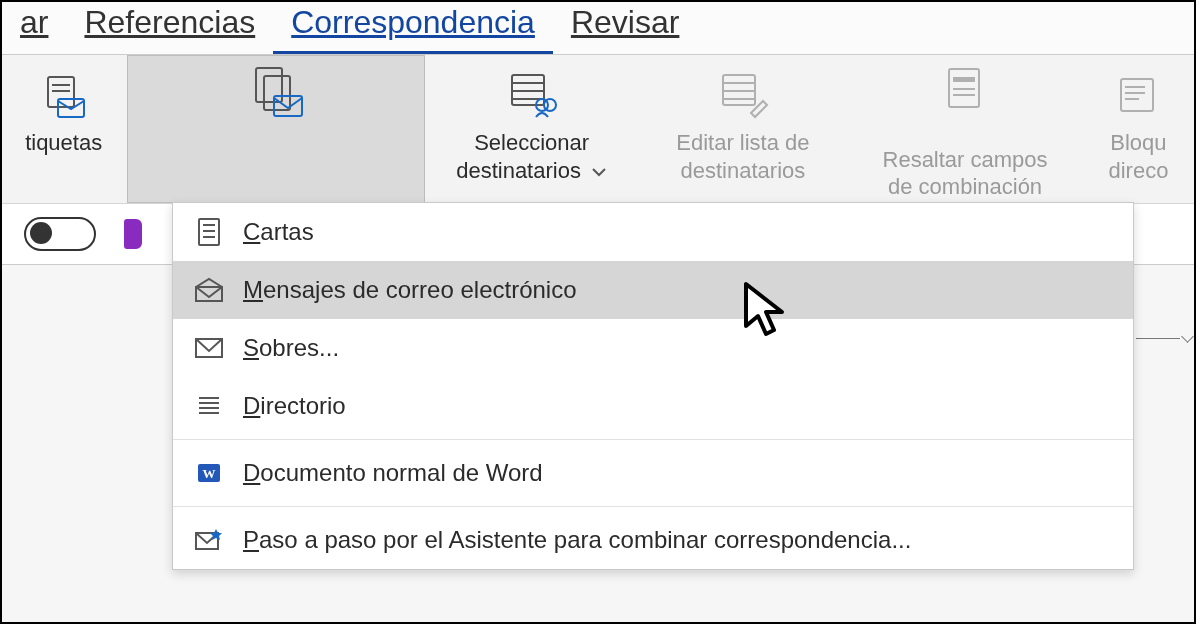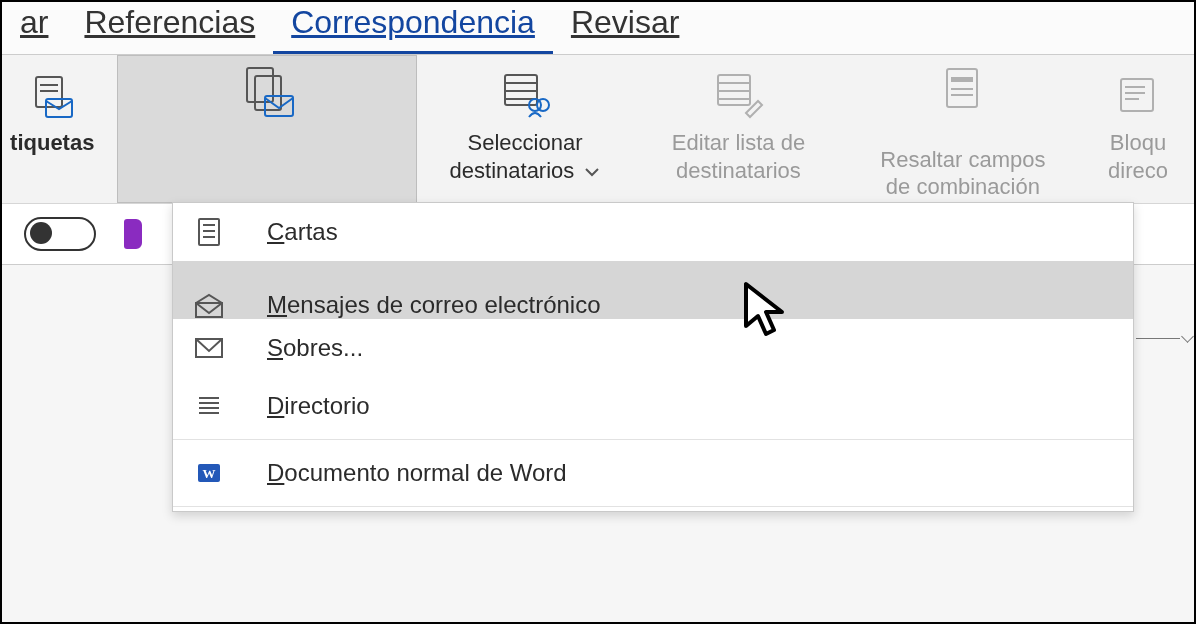--- a/index.html
+++ b/index.html
@@ -75,21 +75,21 @@
   .rbtn.sel {
     background: #dadada;
     border: 1px solid #bdbdbd;
   }
   .rbtn .chev {
     display: inline-block;
     margin-left: 4px;
     font-size: 18px;
   }
 
-  .firstcut { width: 110px; padding-left: 0; font-weight: bold; }
+  .firstcut { width: 110px; padding-left: 12px; }
 
   
   .strip {
     position: relative;
     height: 60px;
     border-bottom: 1px solid #ccc;
     background: #fff;
     display: flex;
     align-items: center;
     padding-left: 22px;
@@ -140,23 +140,22 @@
     box-shadow: 0 4px 10px rgba(0,0,0,0.15);
     z-index: 50;
   }
   .mitem {
     display: flex;
     align-items: center;
     height: 58px;
     padding: 0 18px;
     font-size: 24px;
     color: #2b2b2b;
-    gap: 24px;
-  }
-  .mitem.hover { background: #d6d6d6; align-items: flex-end; }
+  }
+  .mitem.hover { background: #d6d6d6; }
   .mitem .micon { width: 36px; display: flex; justify-content: center; }
   .mitem .mlabel { margin-left: 16px; }
   .mitem .ul { text-decoration: underline; text-underline-offset: 2px; }
 
   .menu .sep { height: 1px; background: #e2e2e2; margin: 4px 0; }
 
   
   .cursor {
     position: absolute;
     top: 278px;
@@ -382,20 +381,30 @@
         <svg width="26" height="26" viewBox="0 0 26 26">
           <rect x="2" y="4" width="22" height="18" rx="2" fill="#2358b8"></rect>
           <text x="13" y="18" text-anchor="middle" font-size="13" font-weight="700" fill="#fff" font-family="Segoe UI">W</text>
         </svg>
       </span>
       <span class="mlabel"><span class="ul">D</span>ocumento normal de Word</span>
     </div>
 
     <div class="sep"></div>
 
+    <div class="mitem">
+      <span class="micon">
+        <svg width="30" height="26" viewBox="0 0 30 26">
+          <rect class="stk" x="2" y="6" width="22" height="16"></rect>
+          <polyline class="stk" points="2,6 13,16 24,6"></polyline>
+          <path class="blufill" d="M22 2 l2 4 l4 0 l-3 3 l1 4 l-4 -2 l-4 2 l1 -4 l-3 -3 l4 0 z"></path>
+        </svg>
+      </span>
+      <span class="mlabel"><span class="ul">P</span>aso a paso por el Asistente para combinar correspondencia...</span>
+    </div>
 
   </div>
 
   <div class="cursor">
     <svg width="58" height="64" viewBox="0 0 58 64">
       <path d="M4 4 L4 46 L16 36 L24 54 L32 50 L24 32 L40 32 Z" fill="#ffffff" stroke="#000" stroke-width="4" stroke-linejoin="round"></path>
     </svg>
   </div>
 
 </div>

